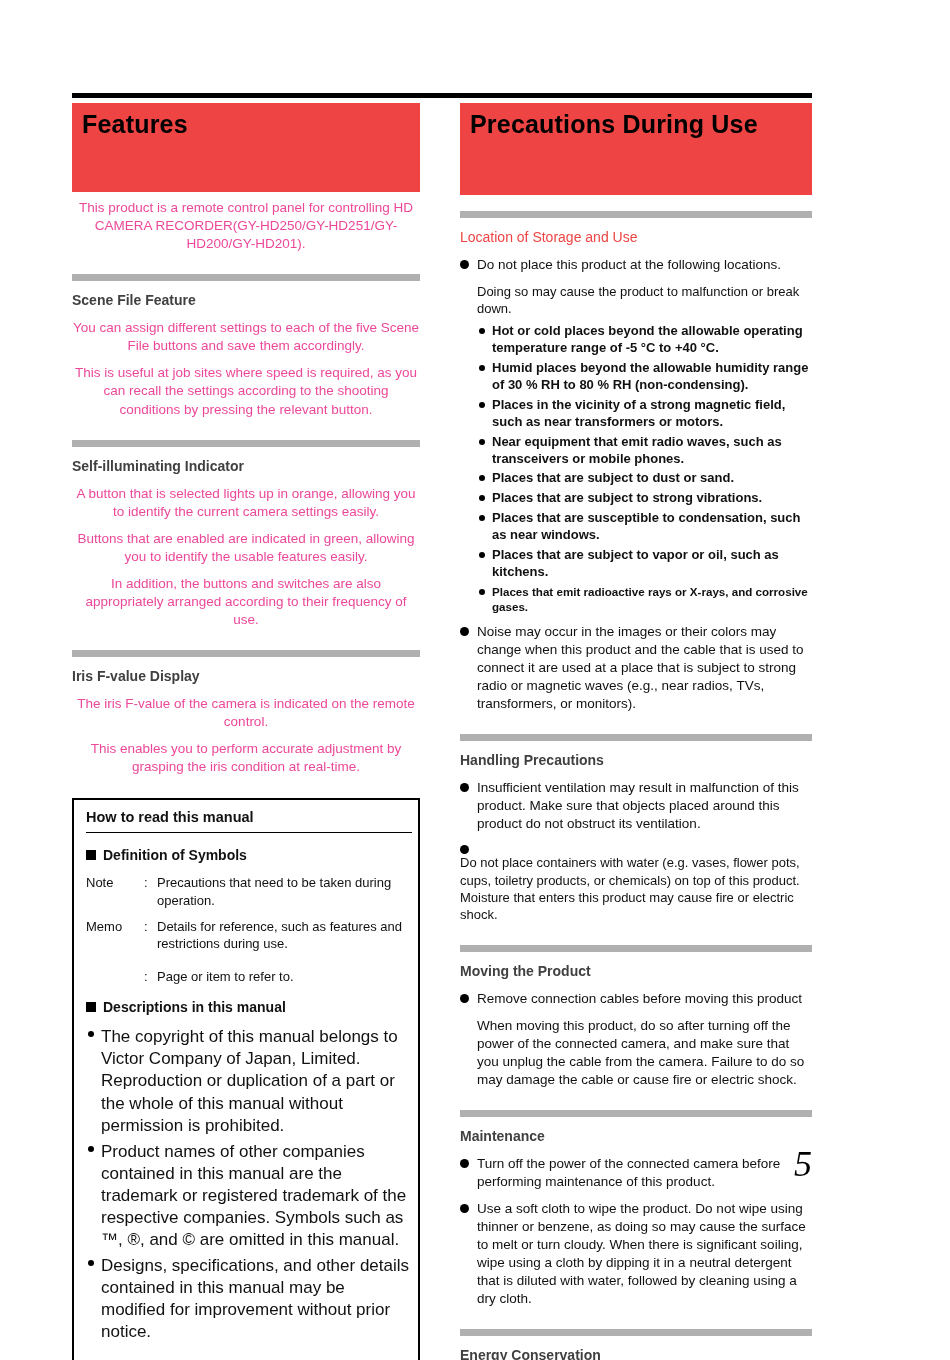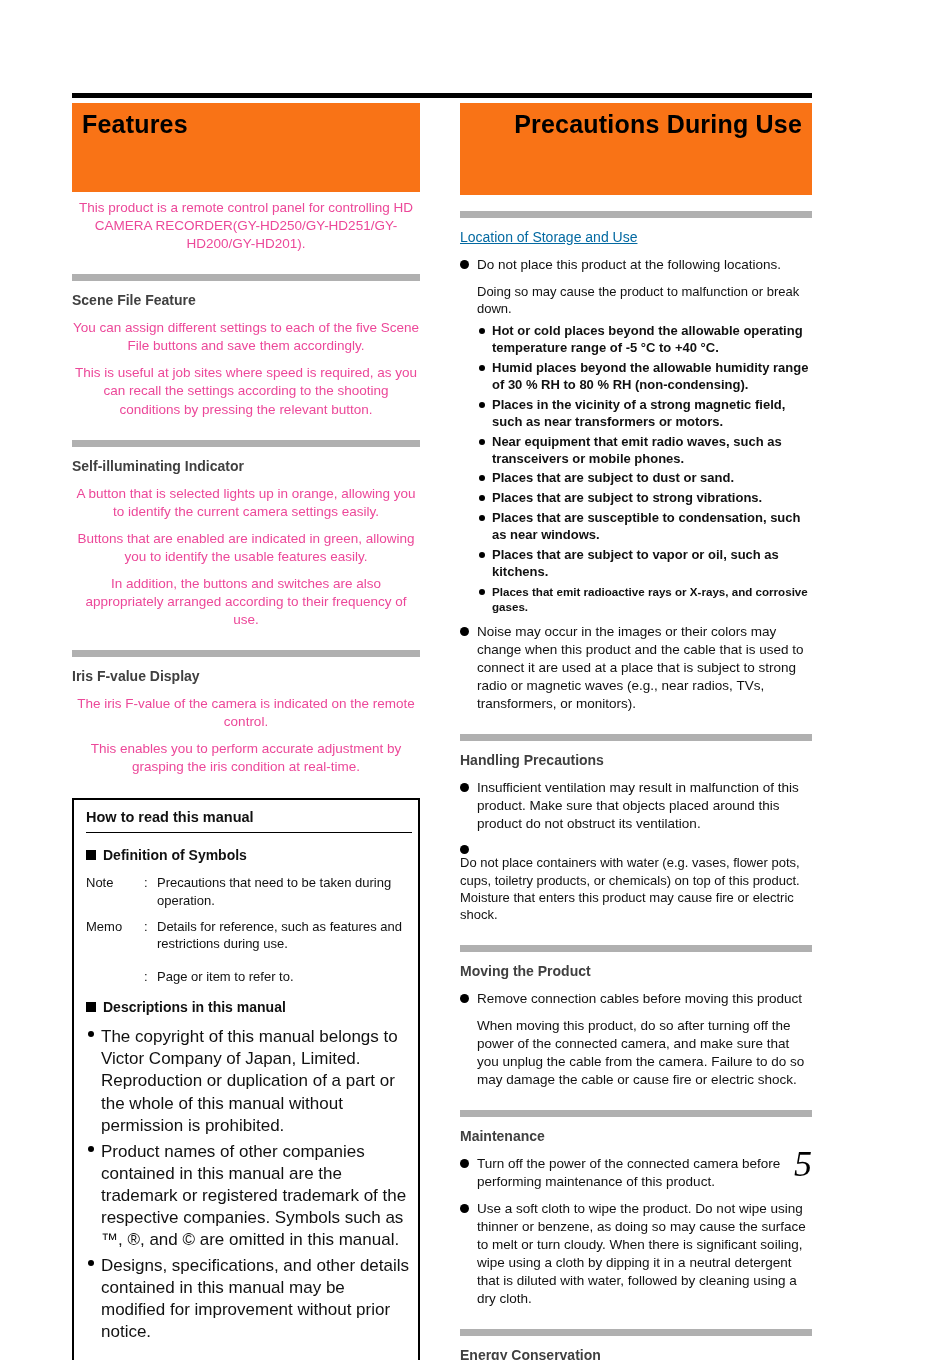--- a/index.html
+++ b/index.html
@@ -24,40 +24,40 @@
     left: 72px; top: 103px;
     width: 740px;
     display: flex;
     gap: 40px;
     align-items: flex-start;
   }
   .col-left  { width: 348px; }
   .col-right { width: 352px; }
 
   .title-box {
-    background: #f97316;
+    background: #ef4444;
     height: 89px;
     padding: 7px 10px;
     margin-bottom: 7px;
   }
   .title-box h1 {
     font-size: 25px;
     font-weight: bold;
     color: #000;
     letter-spacing: 0.2px;
   }
-  .col-right .title-box { height: 92px; margin-bottom: 16px; text-align: right; }
+  .col-right .title-box { height: 92px; margin-bottom: 16px; }
 
   .body-p { font-size: 13.5px; line-height: 1.34; margin-bottom: 9px; color: #ec4899; text-align: center; }
   .intro { margin-bottom: 0; }
 
   .section { margin-top: 21px; }
   .section-bar { height: 7px; background: #b0b0b0; margin-bottom: 11px; }
   .section h2 { font-size: 14px; font-weight: bold; color: #404040; margin-bottom: 11px; }
-  .section h2.plain { font-weight: normal; color: #0369a1; text-decoration: underline; }
+  .section h2.plain { font-weight: normal; color: #ef4444; }
 
   
   .manual-box {
     border: 2px solid #000;
     padding: 9px 6px 13px 12px;
     margin-top: 22px;
   }
   .box-title {
     font-size: 14.5px;
     font-weight: bold;

